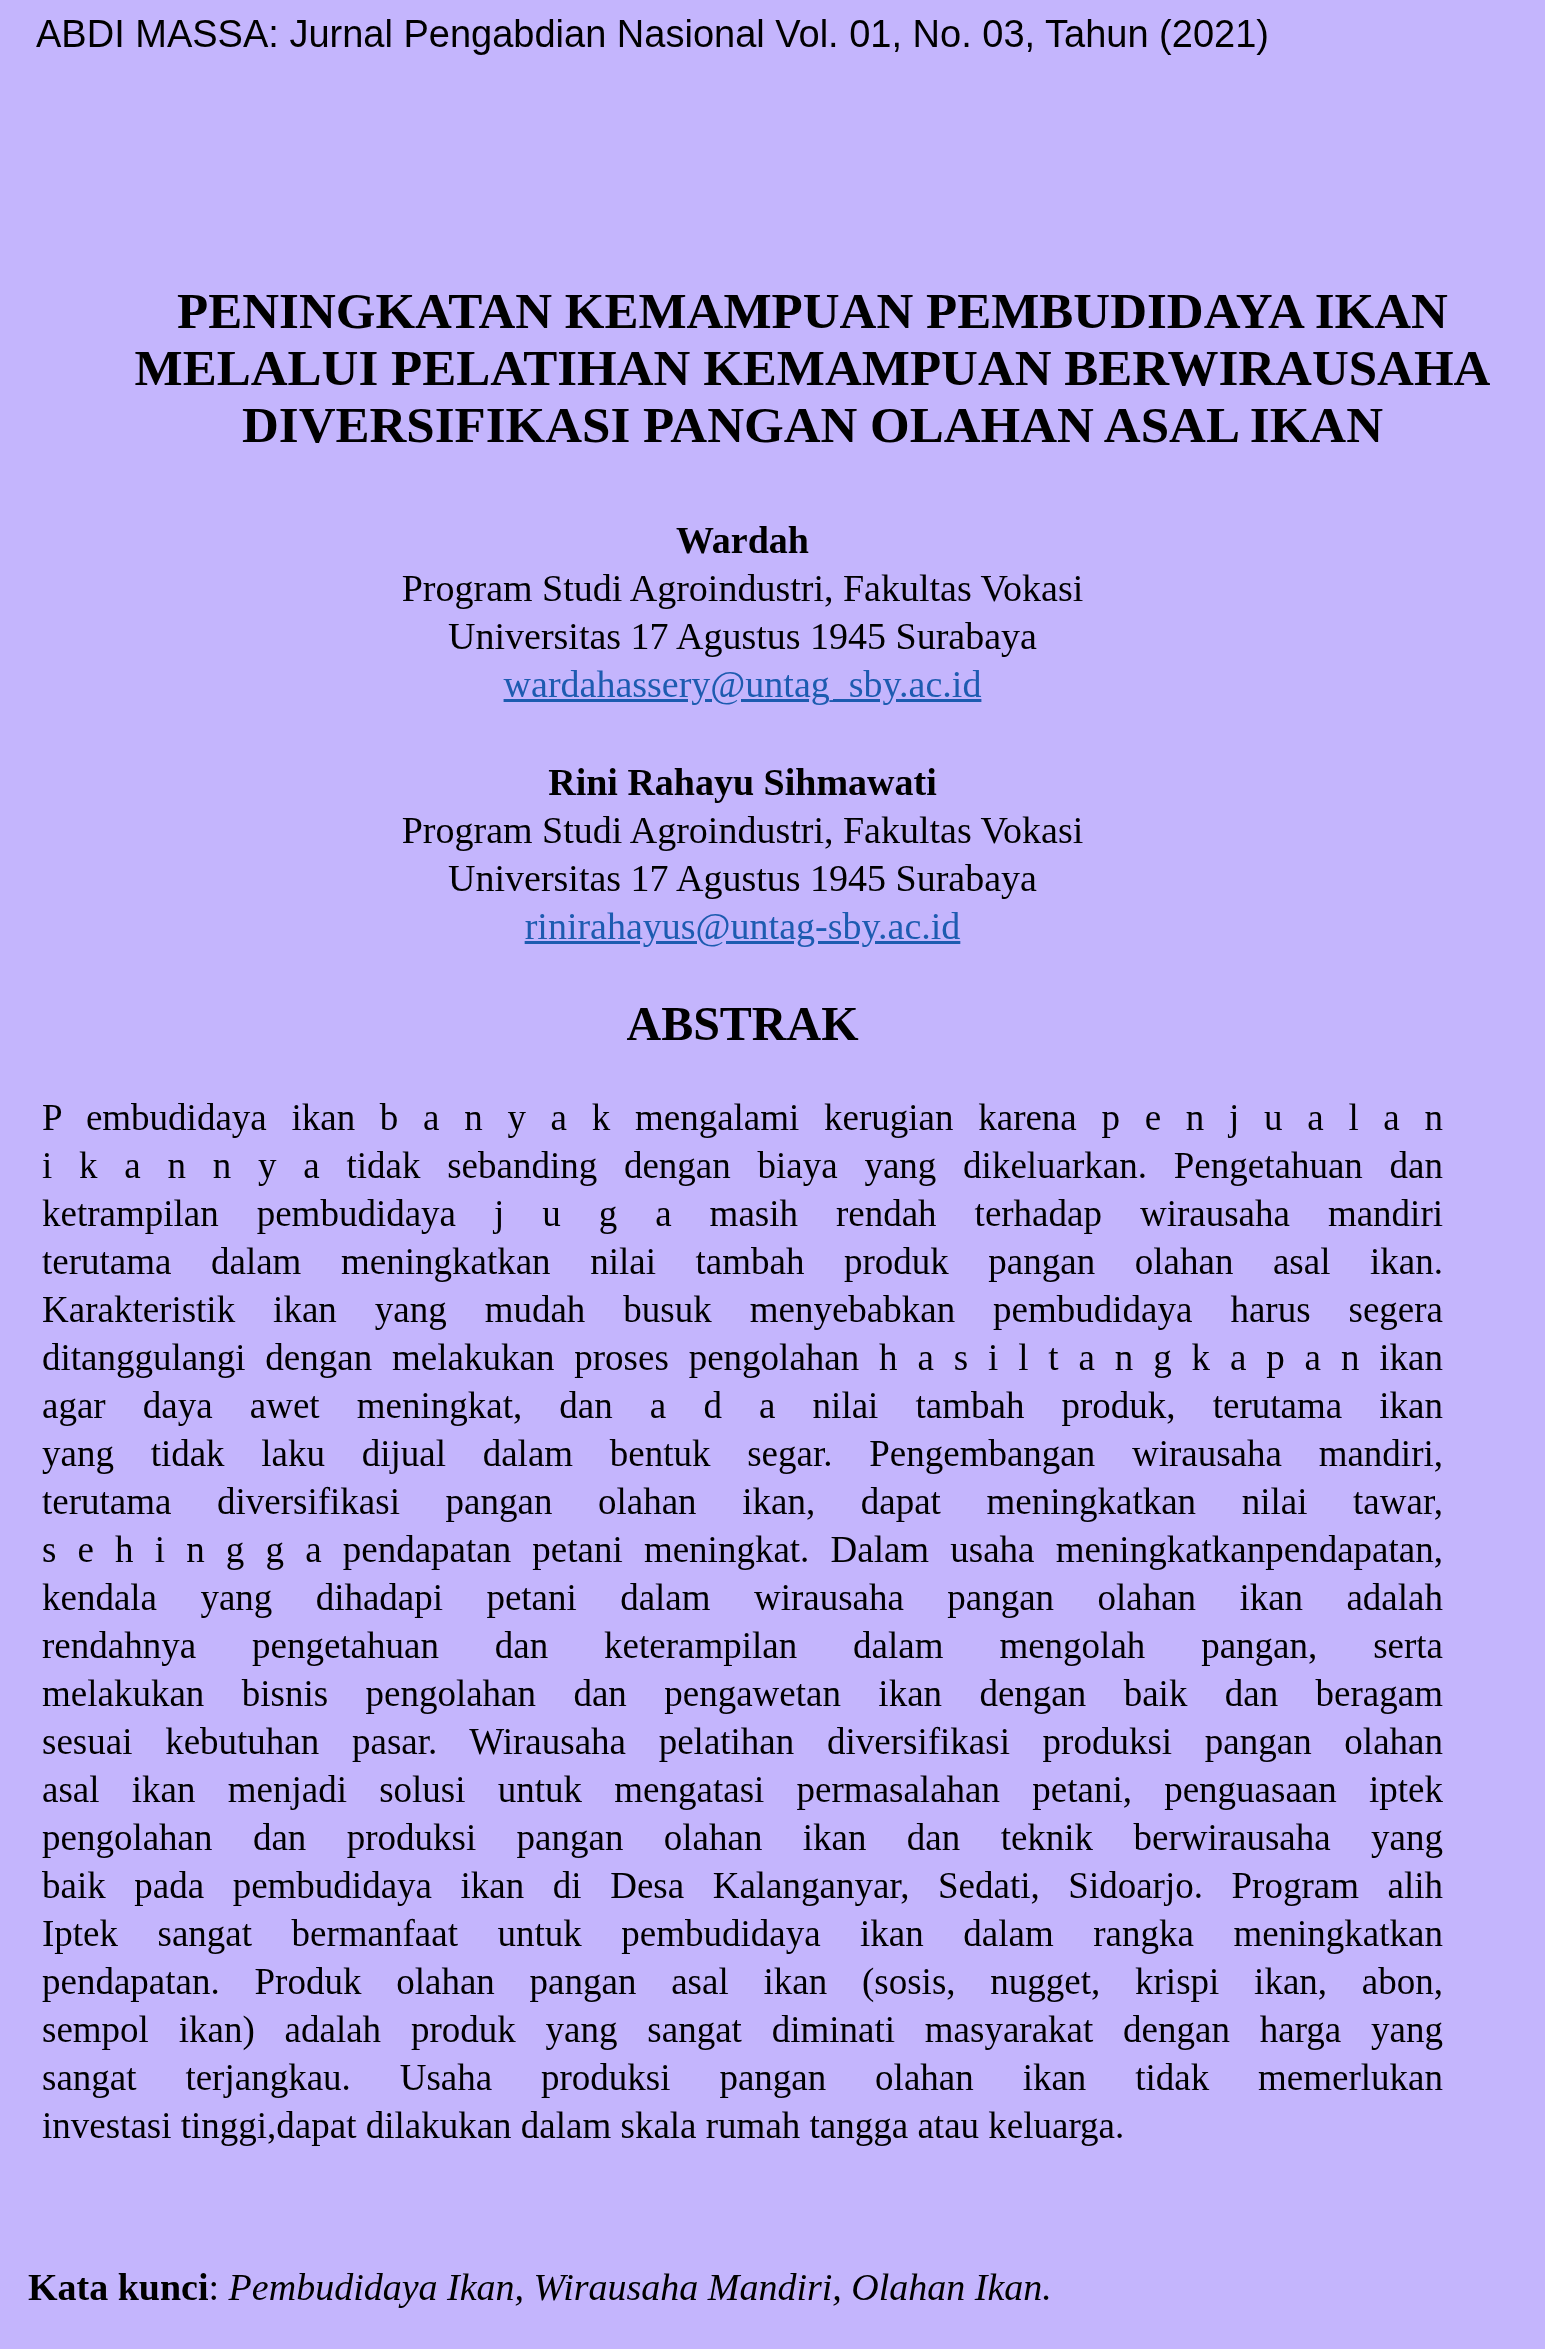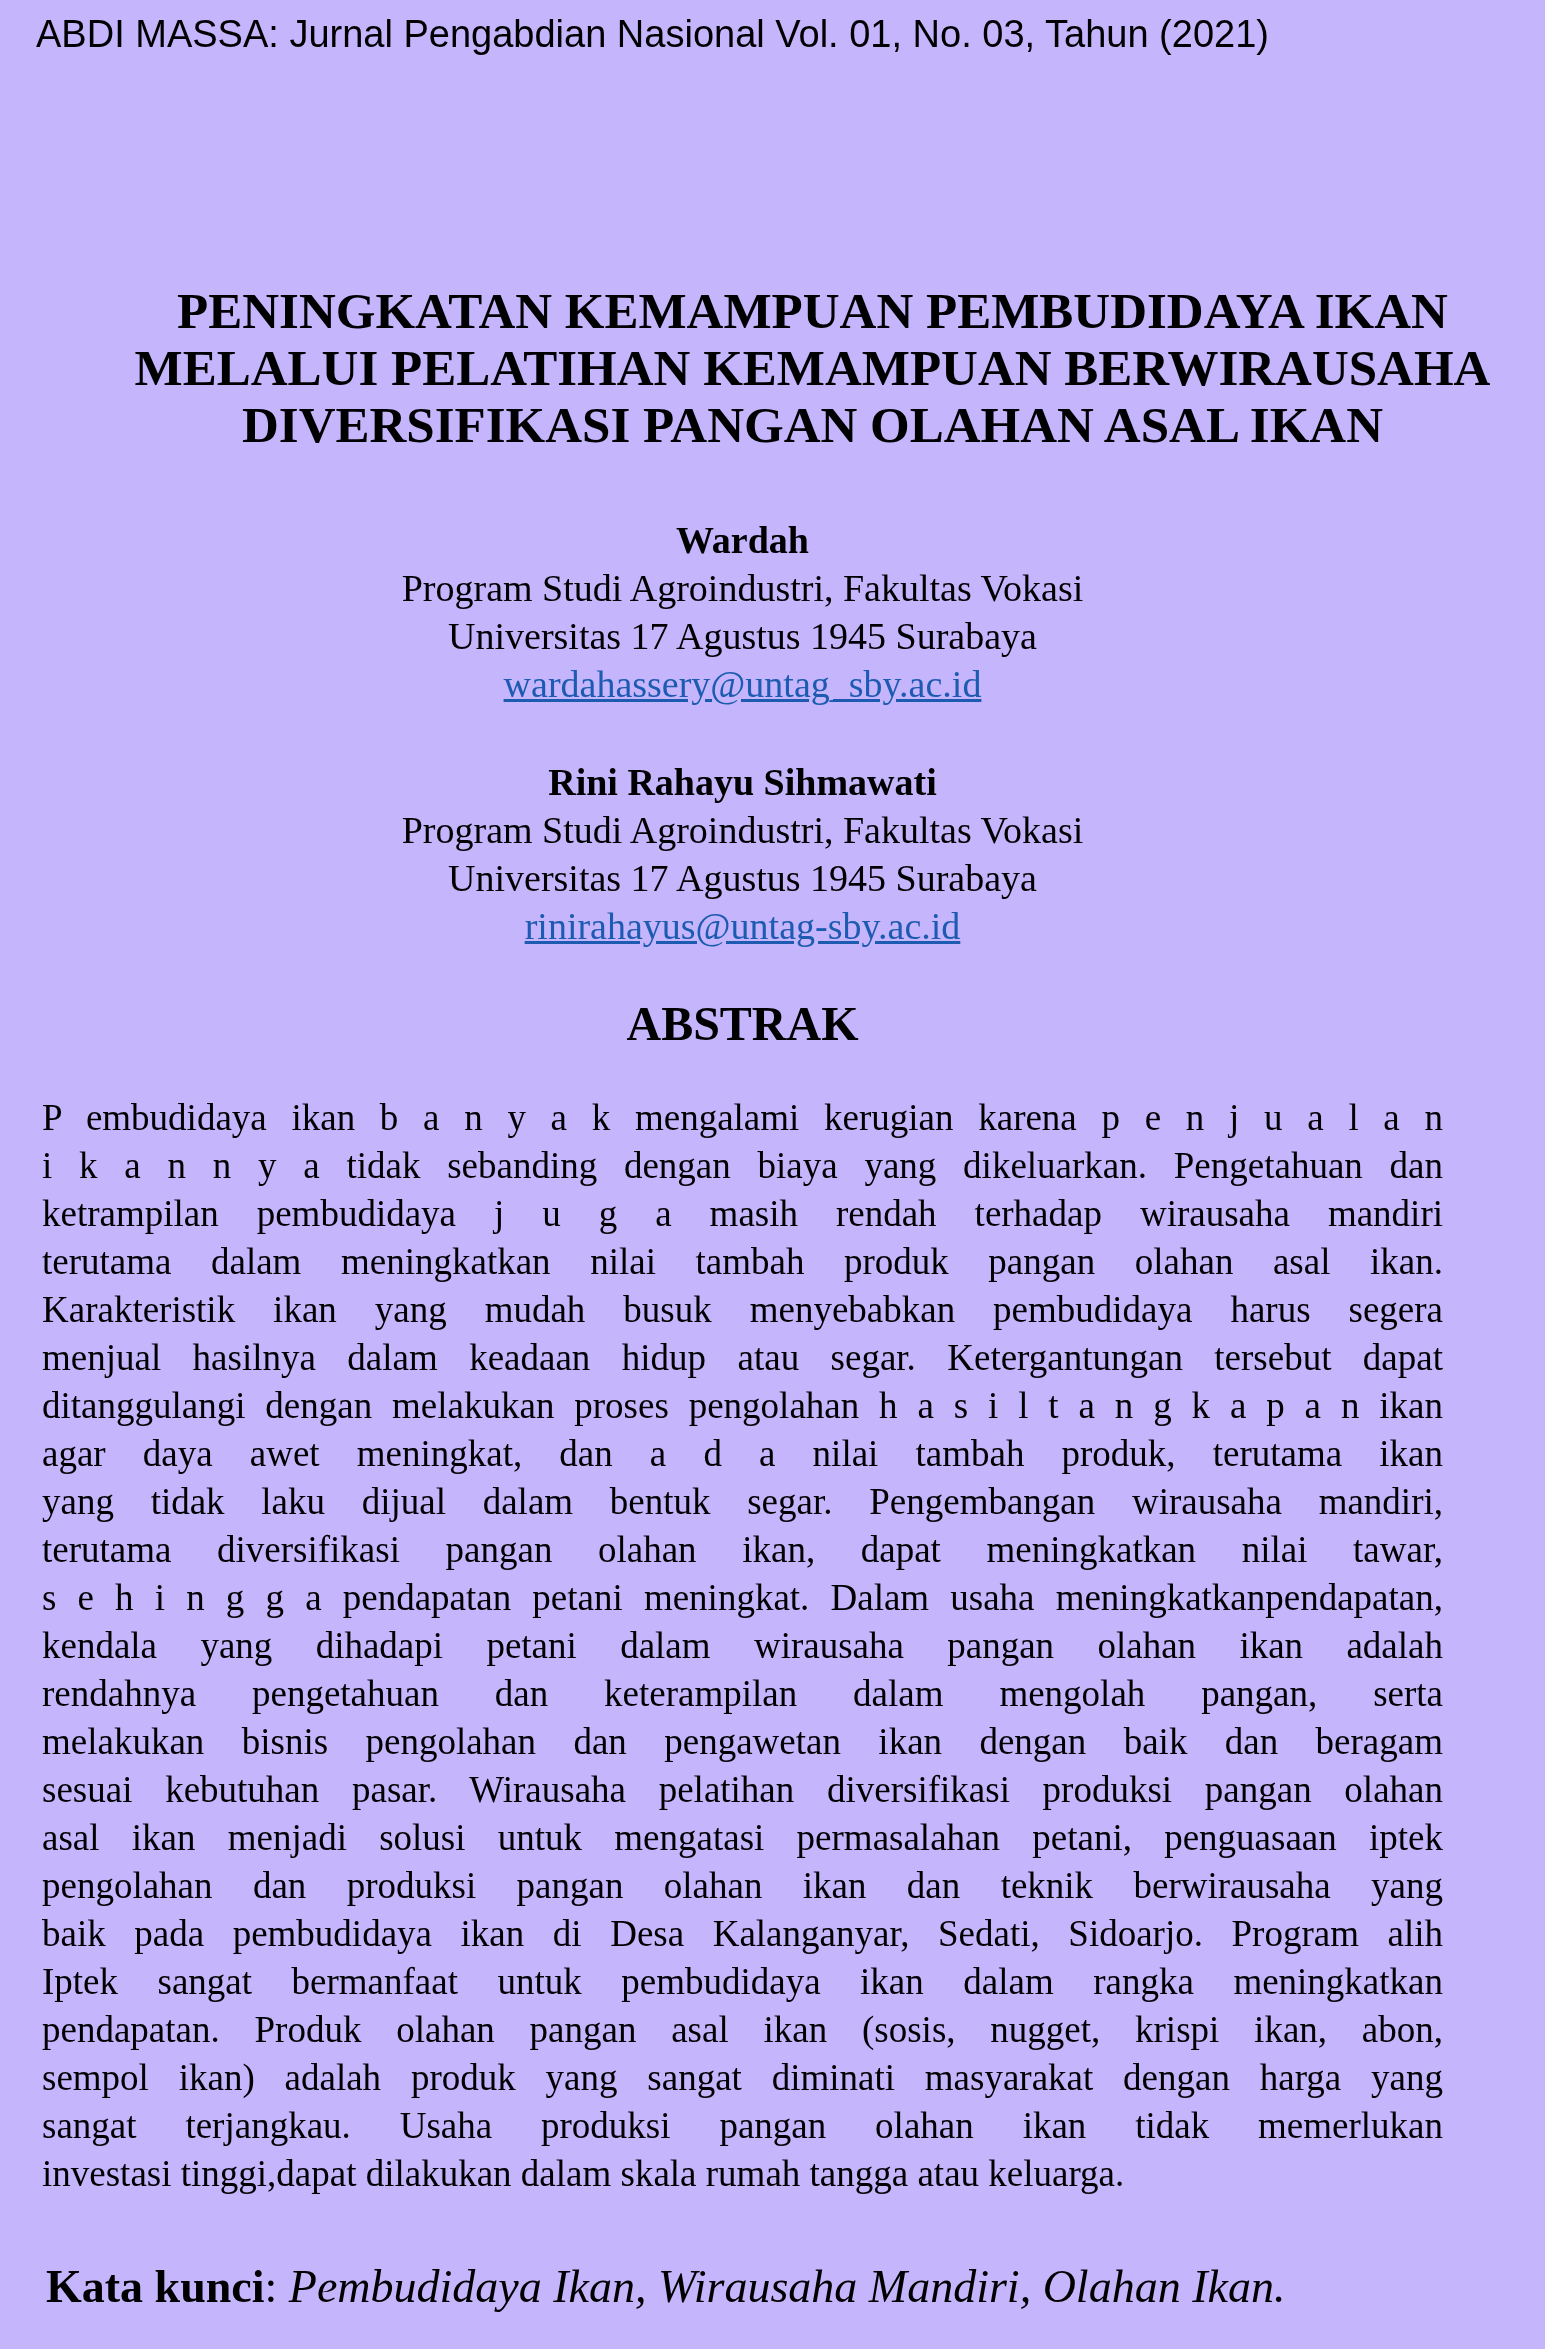--- a/index.html
+++ b/index.html
@@ -71,23 +71,23 @@
     height: 48px;
     line-height: 48px;
     text-align: justify;
     text-align-last: justify;
     overflow: hidden;
   }
   .abstract-line:last-child { text-align-last: left; }
   .keywords-line {
     position: absolute;
     top: 2263px;
-    left: 46px;
+    left: 28px;
     width: 1401px;
-    font-size: 46px;
+    font-size: 38px;
     line-height: 48px;
   }
   .keywords-label { font-weight: bold; }
   .keywords-text  { font-style: italic; }
 </style>
 </head>
 <body>
 
 <div class="page">
 
@@ -118,21 +118,20 @@
   </div>
 
   <div class="abstract-heading">ABSTRAK</div>
 
   <div class="abstract-body">
       <div class="abstract-line">P embudidaya ikan b a n y a k mengalami kerugian karena p e n j u a l a n</div>
       <div class="abstract-line">i k a n n y a tidak sebanding dengan biaya yang dikeluarkan. Pengetahuan dan</div>
       <div class="abstract-line">ketrampilan pembudidaya j u g a masih rendah terhadap wirausaha mandiri</div>
       <div class="abstract-line">terutama dalam meningkatkan nilai tambah produk pangan olahan asal ikan.</div>
       <div class="abstract-line">Karakteristik ikan yang mudah busuk menyebabkan pembudidaya harus segera</div>
-      <div class="abstract-line">menjual hasilnya dalam keadaan hidup atau segar. Ketergantungan tersebut dapat</div>
       <div class="abstract-line">ditanggulangi dengan melakukan proses pengolahan h a s i l t a n g k a p a n ikan</div>
       <div class="abstract-line">agar daya awet meningkat, dan a d a nilai tambah produk, terutama ikan</div>
       <div class="abstract-line">yang tidak laku dijual dalam bentuk segar. Pengembangan wirausaha mandiri,</div>
       <div class="abstract-line">terutama diversifikasi pangan olahan ikan, dapat meningkatkan nilai tawar,</div>
       <div class="abstract-line">s e h i n g g a pendapatan petani meningkat. Dalam usaha meningkatkanpendapatan,</div>
       <div class="abstract-line">kendala yang dihadapi petani dalam wirausaha pangan olahan ikan adalah</div>
       <div class="abstract-line">rendahnya pengetahuan dan keterampilan dalam mengolah pangan, serta</div>
       <div class="abstract-line">melakukan bisnis pengolahan dan pengawetan ikan dengan baik dan beragam</div>
       <div class="abstract-line">sesuai kebutuhan pasar. Wirausaha pelatihan diversifikasi produksi pangan olahan</div>
       <div class="abstract-line">asal ikan menjadi solusi untuk mengatasi permasalahan petani, penguasaan iptek</div>

